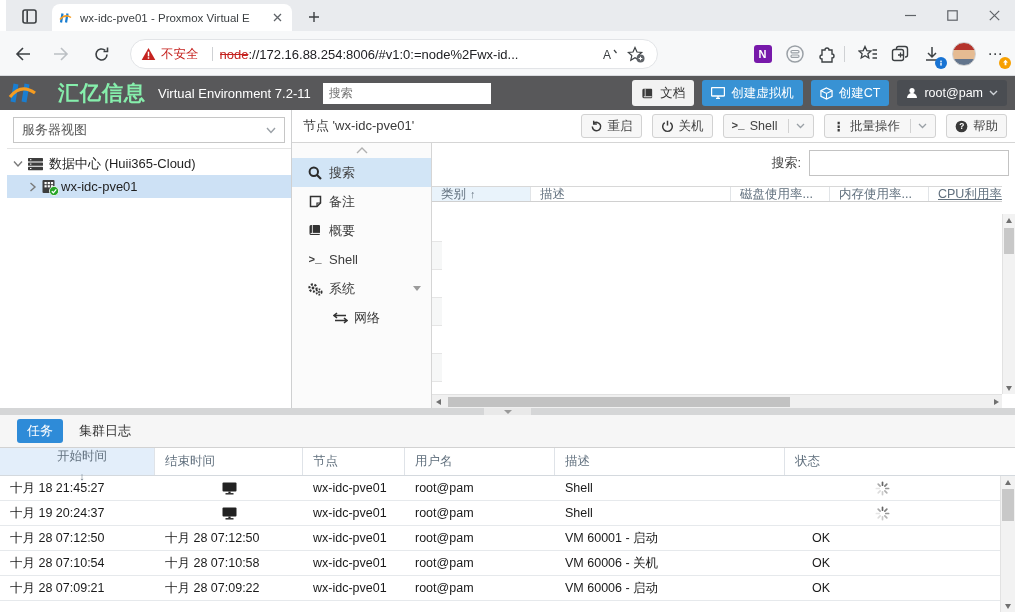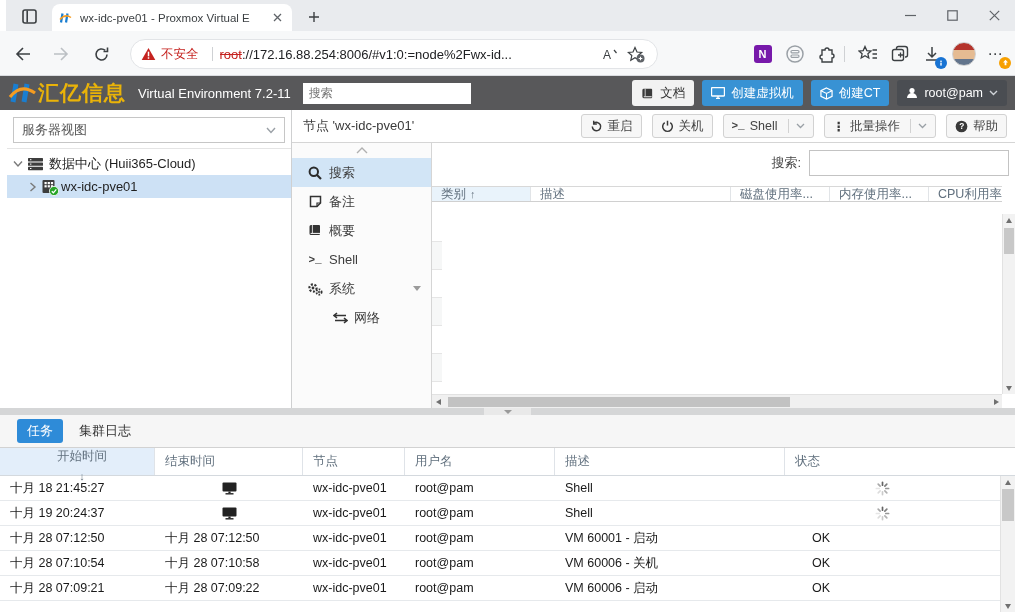--- a/index.html
+++ b/index.html
@@ -32,21 +32,21 @@
   .onenote { width:18px; height:18px; background:#7719aa; border-radius:3px; color:#fff; font-size:11px; font-weight:bold; display:flex; align-items:center; justify-content:center; }
   .avatar { width:24px; height:24px; border-radius:50%; background:linear-gradient(#b5342c 0 34%, #e5bb92 34% 72%, #62748c 72%); border:1px solid #d0d0d0; }
   .badge { position:absolute; right:-2px; bottom:-1px; width:12px; height:12px; border-radius:50%; display:flex; align-items:center; justify-content:center; }
   .badge.blue { background:#1873d3; }
   .badge.orange { background:#f7a000; }
   .more-dots { font-size:15px; color:#3c4043; letter-spacing:1px; }
 
   
   .pve-header { position:absolute; top:76px; left:0; right:0; height:34px; background:#58585a; display:flex; align-items:center; }
   .brand { display:flex; align-items:center; margin-left:8px; }
-  .brand-text { font-size:21px; font-weight:bold; color:#eab308; letter-spacing:1px; margin-left:0; }
+  .brand-text { font-size:21px; font-weight:bold; color:#86efac; letter-spacing:1px; margin-left:20px; }
   .env-text { color:#fff; font-size:13px; margin-left:12px; }
   .hdr-search { margin-left:12px; width:168px; height:21px; border:0; background:#fff; font-size:12px; padding:0 6px; outline:none; }
   .hdr-right { position:absolute; right:8px; top:0; height:34px; display:flex; align-items:center; gap:8px; }
   .hbtn { height:26px; border-radius:3px; display:flex; align-items:center; padding:0 9px; font-size:12.5px; gap:6px; cursor:pointer; }
   .hbtn.light { background:#f2f2f2; color:#333; }
   .hbtn.blue  { background:#3892d4; color:#fff; }
   .hbtn.dark  { background:#4a4d52; color:#fff; }
 
   
   .main { position:absolute; top:110px; left:0; right:0; height:298px; display:flex; }
@@ -189,21 +189,21 @@
     <div class="addressbar">
       <span style="display:flex;">
         <svg width="15" height="14" viewBox="0 0 16 15">
             <path d="M8 1 L15.3 14 H0.7 Z" fill="#c5221f"></path>
             <rect x="7.2" y="5" width="1.6" height="5" fill="#fff"></rect>
             <rect x="7.2" y="11" width="1.6" height="1.6" fill="#fff"></rect>
           </svg>
       </span>
       <span class="sec-label">不安全</span>
       <span class="addr-div"></span>
-      <span class="url"><span class="strike">root</span><span>://172.16.88.254:8006/#v1:0:=node%2Fwx-id...</span></span>
+      <span class="url"><span class="strike">node</span><span>://172.16.88.254:8006/#v1:0:=node%2Fwx-id...</span></span>
       <span class="bar-ic">
         <svg width="17" height="15" viewBox="0 0 17 15">
             <text x="1" y="12" font-size="12" fill="#3c4043" font-family="Liberation Sans">A</text>
             <path d="M12 3 L14.5 6" stroke="#3c4043" stroke-width="1.2"></path>
           </svg>
       </span>
       <span class="bar-ic">
         <svg width="18" height="17" viewBox="0 0 18 17">
             <path d="M8 1.5 L10 6 L14.7 6.4 L11.2 9.5 L12.2 14.2 L8 11.7 L3.8 14.2 L4.8 9.5 L1.3 6.4 L6 6 Z" fill="none" stroke="#3c4043" stroke-width="1.2"></path>
             <circle cx="13.5" cy="12.5" r="4" fill="#5f6368"></circle>
@@ -491,21 +491,21 @@
               </div>
             <div class="chcell" style="width:200px;">
                 <span>描述</span>
               </div>
             <div class="chcell" style="width:99px;">
                 <span>磁盘使用率...</span>
               </div>
             <div class="chcell" style="width:99px;">
                 <span>内存使用率...</span>
               </div>
-            <div class="chcell" style="flex:1; border-right:0;">
+            <div class="chcell" style="flex:1; border-right:0;text-decoration:underline;">
                 <span>CPU利用率</span>
               </div>
           </div>
           <div class="cbody-strip"></div>
           <div class="vscroll content">
             <div class="sarrow" style="top:0;">
                 <span class="t-up"></span>
               </div>
             <div class="vthumb" style="top:14px; height:26px;"></div>
             <div class="sarrow" style="bottom:0;">

